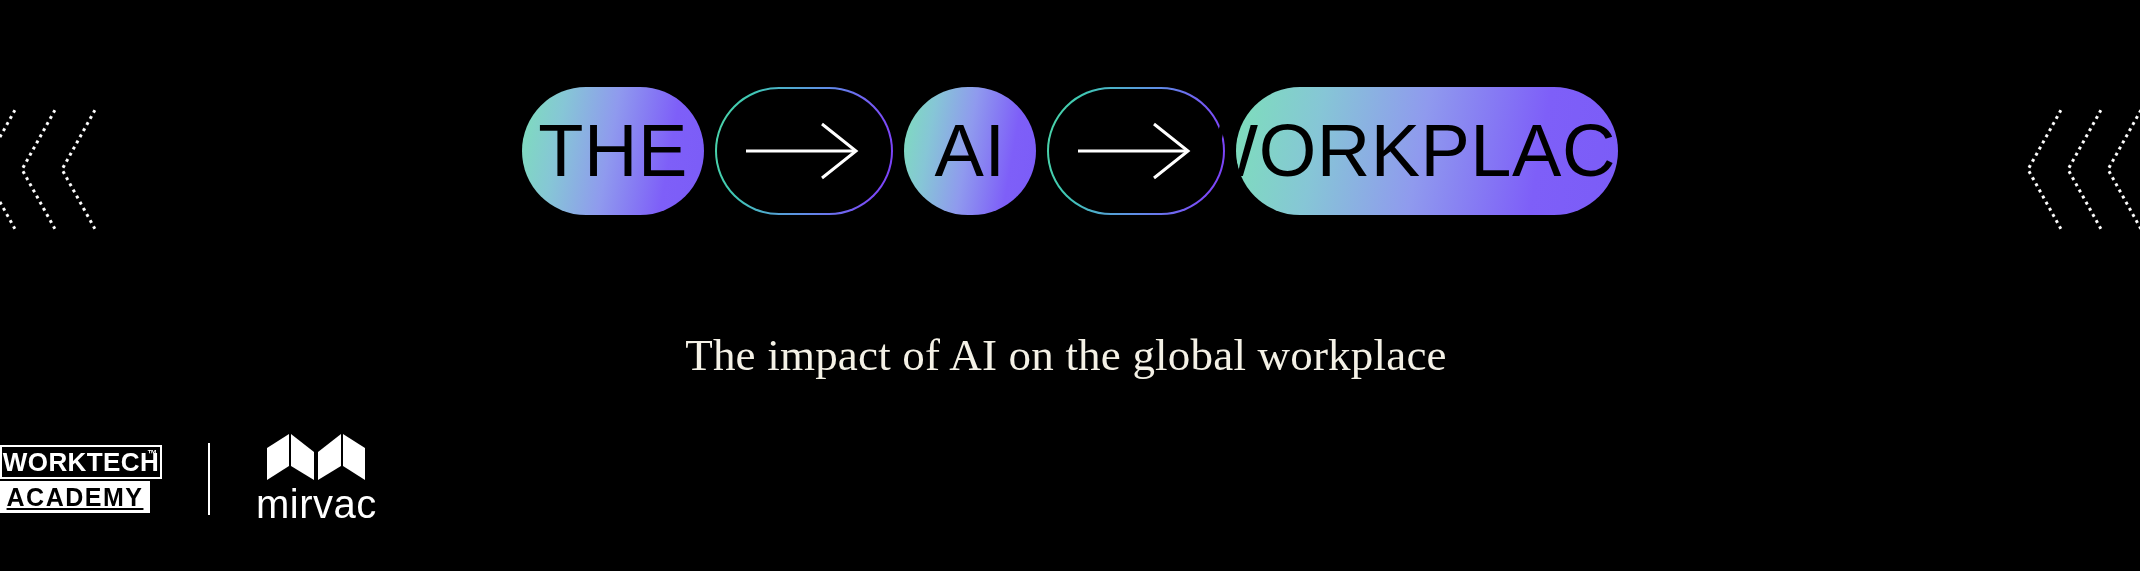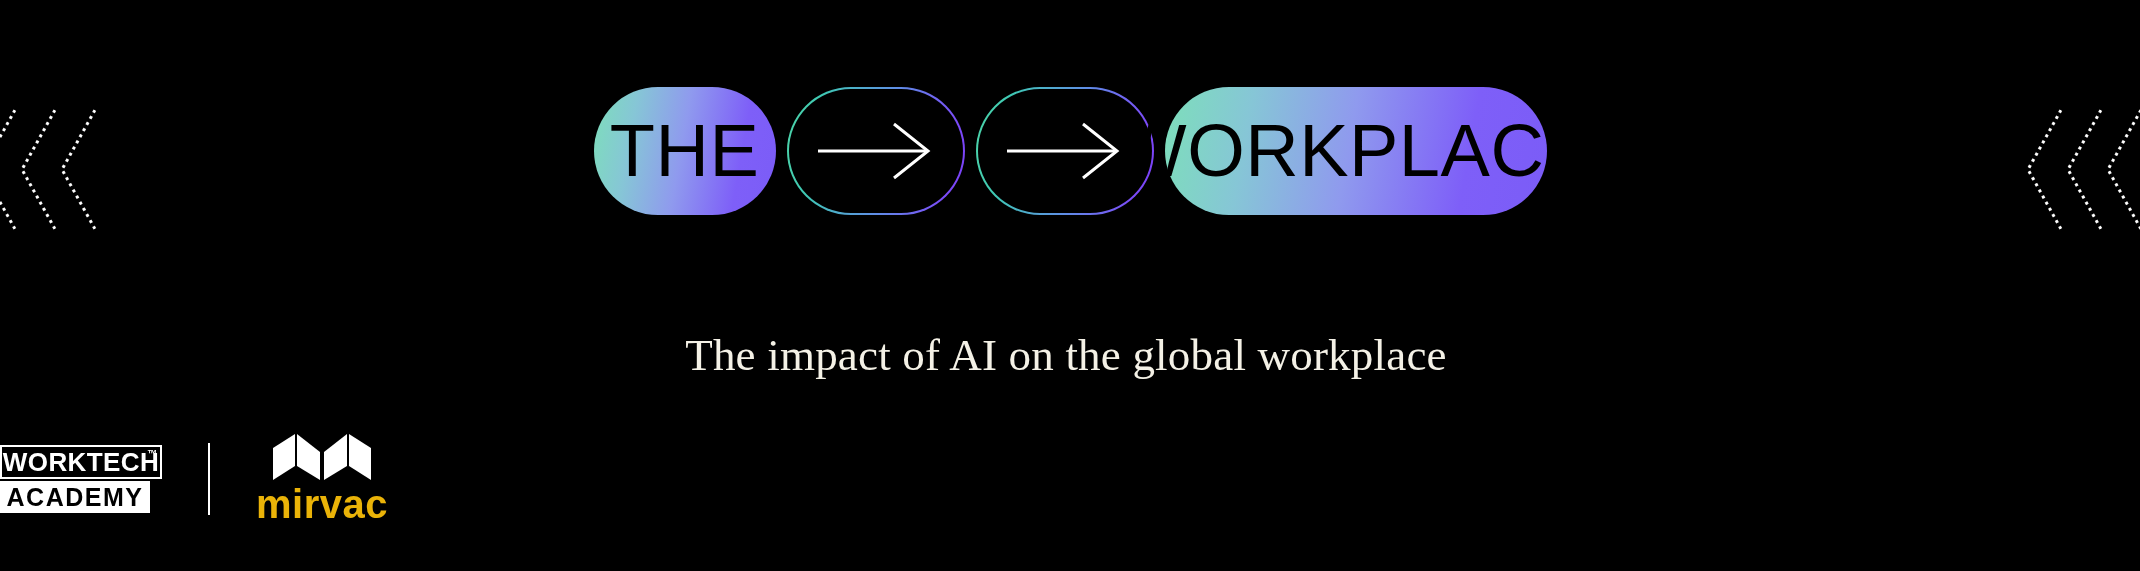--- a/index.html
+++ b/index.html
@@ -171,20 +171,21 @@
     line-height: 1;
   }
   .wt-bottom {
     background: #ffffff;
     height: 32px;
     width: 150px;
     display: flex;
     align-items: center;
     justify-content: center;
     margin-top: 2px;
+    text-decoration: underline;
   }
   .wt-bottom .wt-word2 {
     color: #000000;
     font-size: 25px;
     font-weight: 700;
     letter-spacing: 1.5px;
     font-family: "Liberation Sans", sans-serif;
     line-height: 1;
   }
 
@@ -197,24 +198,24 @@
 
   
   .mirvac {
     display: flex;
     flex-direction: column;
     align-items: center;
     gap: 4px;
   }
   .mirvac-mark { display: block; }
   .mirvac-word {
-    color: #eab308;
+    color: #ffffff;
     font-family: "Liberation Sans", sans-serif;
     font-size: 40px;
-    font-weight: 700;
+    font-weight: 400;
     letter-spacing: 0.5px;
     line-height: 1;
   }
 </style>
 </head>
 <body>
 
 <div id="stage">
 
   <div class="chevrons left">
@@ -255,20 +256,23 @@
 
     <div class="pill outline">
       <div class="inner">
         <svg class="arrow-svg" width="120" height="62" viewBox="0 0 120 62">
           <line x1="2" y1="31" x2="110" y2="31" stroke="#ffffff" stroke-width="3"></line>
           <polyline points="78,4 112,31 78,58" fill="none" stroke="#ffffff" stroke-width="3"></polyline>
         </svg>
       </div>
     </div>
 
+    <div class="pill filled word-ai">
+      <span class="word">AI</span>
+    </div>
 
 
     <div class="pill outline">
       <div class="inner">
         <svg class="arrow-svg" width="120" height="62" viewBox="0 0 120 62">
           <line x1="2" y1="31" x2="110" y2="31" stroke="#ffffff" stroke-width="3"></line>
           <polyline points="78,4 112,31 78,58" fill="none" stroke="#ffffff" stroke-width="3"></polyline>
         </svg>
       </div>
     </div>

